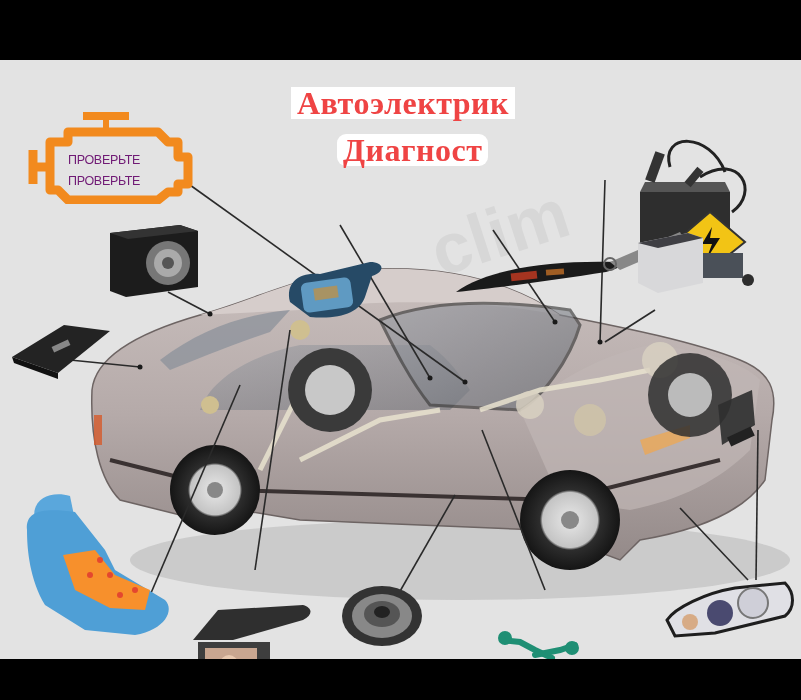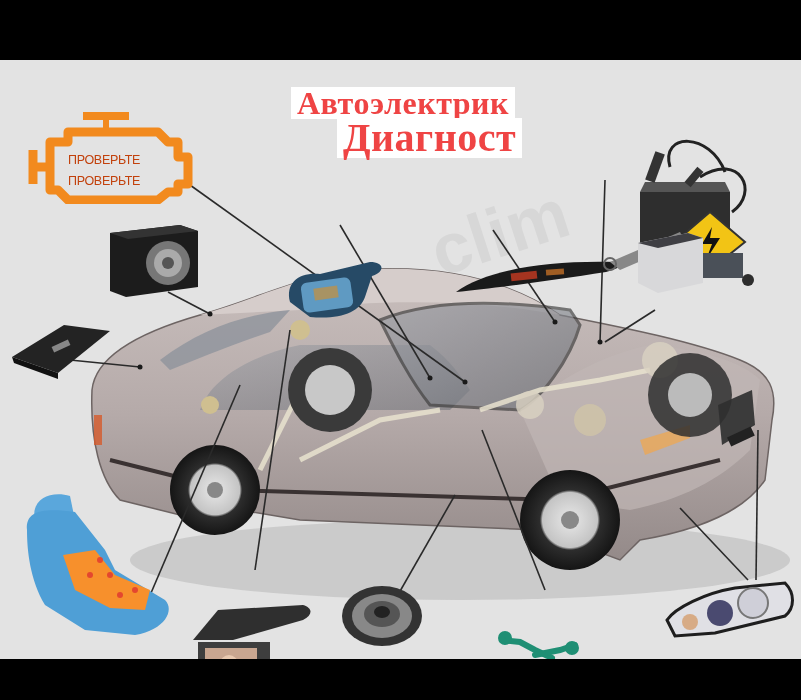--- a/index.html
+++ b/index.html
@@ -2,23 +2,23 @@
 <html><head>
 <meta charset="utf-8">
 <style>
   html,body{margin:0;padding:0;background:#000;}
   body{width:801px;height:700px;position:relative;overflow:hidden;font-family:"Liberation Sans",sans-serif;}
   .band-top{position:absolute;left:0;top:0;width:801px;height:60px;background:#000;}
   .band-bottom{position:absolute;left:0;top:659px;width:801px;height:41px;background:#000;}
   .canvas{position:absolute;left:0;top:60px;width:801px;height:599px;background:#e3e3e3;overflow:hidden;}
   .title{position:absolute;font-family:"Liberation Serif","DejaVu Serif",serif;font-weight:bold;color:#ef4444;background:#fff;padding:0 6px;line-height:1;}
   .title.l1{left:291px;top:27px;font-size:32px;letter-spacing:0.5px;}
-  .title.l2{left:337px;top:58px;font-size:40px;letter-spacing:0.5px;}
+  .title.l2{left:337px;top:74px;font-size:32px;letter-spacing:0.5px;border-radius:9px;}
   .engine-wrap{position:absolute;left:28px;top:52px;width:170px;height:92px;}
-  .engine-text{position:absolute;left:40px;font-size:12.5px;color:#c2410c;letter-spacing:-0.3px;}
+  .engine-text{position:absolute;left:40px;font-size:12.5px;color:#701a75;letter-spacing:-0.3px;}
   .engine-text.t1{top:41px;}
   .engine-text.t2{top:62px;}
   svg.scene{position:absolute;left:0;top:0;}
 </style>
 </head>
 <body>
 
 <div class="band-top"></div>
 
 <div class="canvas">

